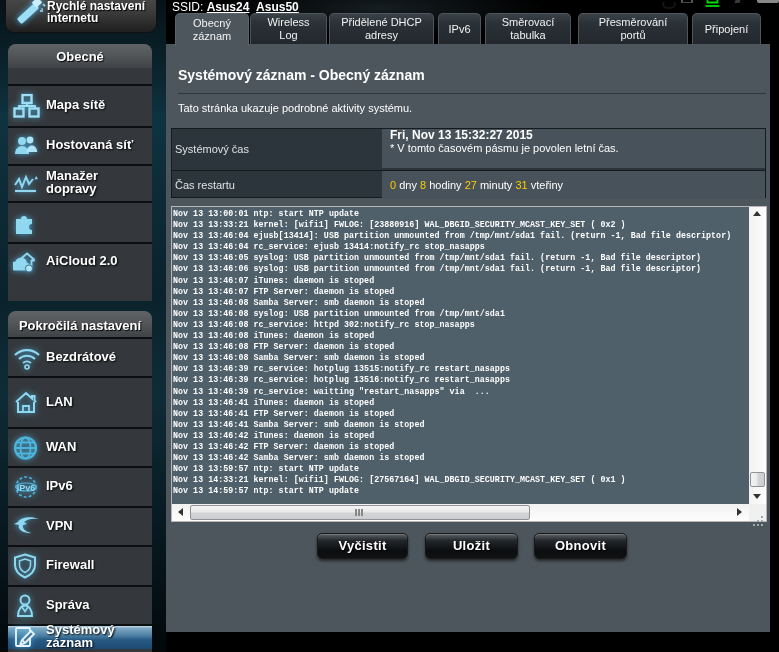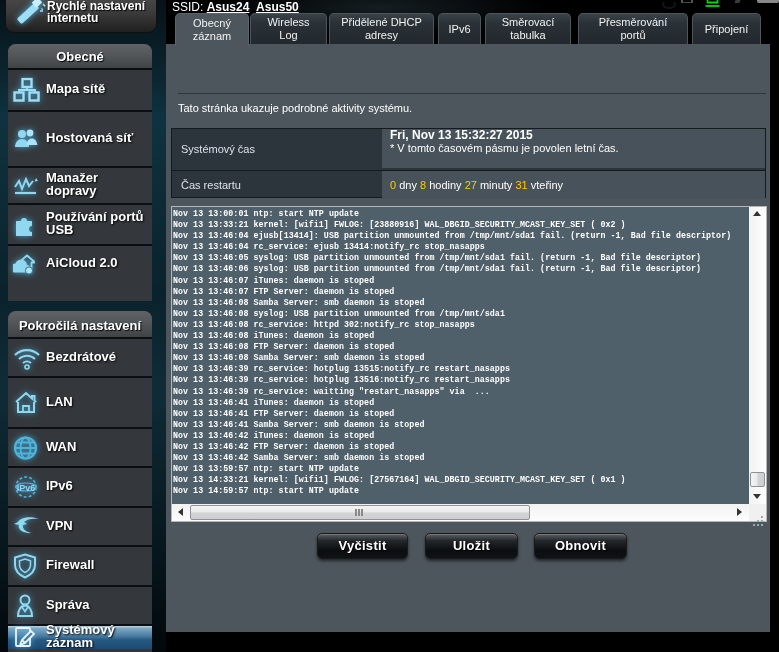--- a/index.html
+++ b/index.html
@@ -37,21 +37,21 @@
 .tab.on { background:#4d565c; border-color:#5a646a; height:33px; z-index:5; }
 
 #panel { left:166px; top:44px; width:604px; height:588px; background:#4d565c; }
 #title { left:12px; top:23px; color:#fff; font-weight:bold; font-size:14px; }
 #hr1 { left:12px; top:49px; width:588px; height:1px; background:#2e373c; }
 #desc { left:12px; top:58px; color:#fff; font-size:11px; }
 
 #tbl { left:5px; top:84px; width:595px; height:70px; border:1px solid #141b1f; background:#2b353b; }
 .trow { position:absolute; left:0; width:100%; }
 .th { position:absolute; left:0; top:0; bottom:0; width:210px; color:#dde3e6; font-size:11px;
-  display:flex; align-items:center; padding-left:9px; }
+  display:flex; align-items:center; padding-left:3px; }
 .td { position:absolute; left:210px; top:0; bottom:0; right:0; background:#47525a;
   color:#fff; font-size:11px; display:flex; flex-direction:column; justify-content:center;
   padding-left:8px; }
 .y { color:#fc0; }
 
 #ta { left:5px; top:162px; width:596px; height:316px; border:1px solid #b6b6b6; background:#50606a; }
 #log { position:absolute; left:1px; top:1px; color:#fff; font-family:"Liberation Mono",monospace;
   font-weight:bold; font-size:8.3px; letter-spacing:.05px; line-height:11.09px; white-space:pre; padding-left:0px; }
 
 .sb { position:absolute; background:linear-gradient(90deg,#f2f2f2,#fdfdfd); }
@@ -90,32 +90,32 @@
     <rect x="6" y="12" width="24" height="7" rx="1.5" transform="rotate(-42 18 15.5)" fill="#9edff7"></rect>
     <rect x="23" y="1" width="8" height="7" rx="1" transform="rotate(-42 27 4.5)" fill="#cdeffb"></rect>
     <path d="M33 6 l2.2 2.2 M30 13 h3 M22 12 l1.5 1.5" stroke="#9edff7" stroke-width="1.6"></path>
     <path d="M31.5 10.5 l1.2 1.2" stroke="#cdeffb" stroke-width="1.2"></path>
   </svg>
   <div class="txt">Rychlé nastavení<br>internetu</div>
 </div>
 
 <div id="gen" class="sbox abs" style="top:44px;height:257px;border-radius:8px 8px 0 0;">
   <div class="shead" style="border-radius:8px 8px 0 0;">Obecné</div>
-  <div class="sitem" style="height:42px;">
+  <div class="sitem" style="height:42px;margin-top:16px;">
       <svg width="27" height="25" viewBox="0 0 27 25">
         <g fill="none" stroke="#9edff7" stroke-width="2.4">
           <rect x="9.5" y="1.5" width="9" height="8"></rect>
           <rect x="1.5" y="15" width="9" height="8"></rect>
           <rect x="16.5" y="15" width="9" height="8"></rect>
           <path d="M14 9.5 v3 M6 15 v-2.5 h16 v2.5" stroke-width="1.8"></path>
         </g>
       </svg>
       <div class="lbl">Mapa sítě</div>
     </div>
-  <div class="sitem" style="height:56px;">
+  <div class="sitem" style="height:38px;">
       <svg width="26" height="24" viewBox="0 0 26 24">
         <g fill="#8fd8f0">
           <circle cx="9" cy="7" r="4"></circle>
           <path d="M2 20 c0-5 3.2-8 7-8 s7 3 7 8 z"></path>
         </g>
         <g fill="#aee4f8">
           <circle cx="17" cy="6" r="3.4"></circle>
           <path d="M13.5 18 c.4-4 2.5-6.6 5.4-6.6 c2.9 0 5 2.6 5.4 6.6 z"></path>
         </g>
       </svg>
@@ -128,21 +128,20 @@
           <path d="M2 19 h21" stroke-width="2.2"></path>
         </g>
         <path d="M23 4 l2 3 -3.4 .4 z" fill="#8fd8f0"></path>
       </svg>
       <div class="lbl">Manažer<br>dopravy</div>
     </div>
   <div class="sitem" style="height:41px;">
       <svg width="26" height="24" viewBox="0 0 26 24">
         <path d="M3 8 h5 a3 3 0 1 1 6 0 h5 v5 a3 3 0 1 0 0 6 v4 h-16 z" fill="#8fd8f0"></path>
       </svg>
-      <div class="lbl">Používání portů<br>USB</div>
     </div>
   <div class="sitem" style="height:37px;">
       <svg width="27" height="25" viewBox="0 0 27 25">
         <path d="M7 10 l7-6 7 6 v1 h-2.5 v5 h-9 v-5 H7 z" fill="none" stroke="#8fd8f0" stroke-width="1.8"></path>
         <path d="M2 21 a4.5 4.5 0 0 1 .5-9 a6 6 0 0 1 11.5 1.5 a4 4 0 0 1 1.5 7.5 z" fill="#8fd8f0"></path>
         <circle cx="16" cy="19" r="3.6" fill="#aee4f8" stroke="#3c6e8a" stroke-width="1"></circle>
       </svg>
       <div class="lbl">AiCloud 2.0</div>
     </div>
 </div>
@@ -227,20 +226,21 @@
 
 <div class="tab on abs" style="left:175px;width:74px;">Obecný<br>záznam</div>
 <div class="tab abs" style="left:250px;width:77px;">Wireless<br>Log</div>
 <div class="tab abs" style="left:329px;width:105px;">Přidělené DHCP<br>adresy</div>
 <div class="tab abs" style="left:438px;width:43px;">IPv6</div>
 <div class="tab abs" style="left:485px;width:86px;">Směrovací<br>tabulka</div>
 <div class="tab abs" style="left:578px;width:110px;">Přesměrování<br>portů</div>
 <div class="tab abs" style="left:692px;width:69px;">Připojení</div>
 
 <div id="panel" class="abs">
+  <div id="title" class="abs">Systémový záznam - Obecný záznam</div>
   <div id="hr1" class="abs"></div>
   <div id="desc" class="abs">Tato stránka ukazuje podrobné aktivity systému.</div>
 
   <div id="tbl" class="abs">
     <div class="trow" style="top:0;height:39px;">
       <div class="th">Systémový čas</div>
       <div class="td" style="padding-bottom:16px;">
           <span style="font-weight:bold;font-size:12px;">Fri, Nov 13 15:32:27 2015</span>
           <span>* V tomto časovém pásmu je povolen letní čas.</span>
         </div>

